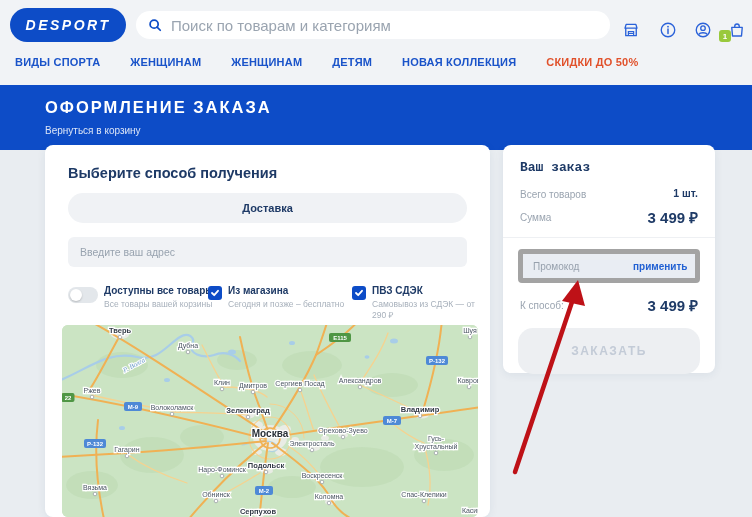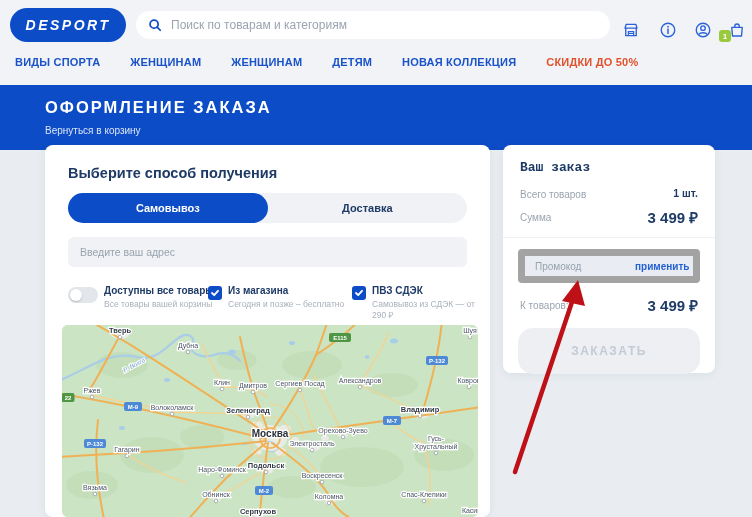--- a/index.html
+++ b/index.html
@@ -8,21 +8,21 @@
 
   
   .header { position:absolute; top:0; left:0; width:752px; height:85px; background:#F1F3F6; }
   .logo { position:absolute; left:10px; top:8px; width:116px; height:34px; background:#0D4CC7;
           border-radius:17px; display:flex; align-items:center; justify-content:center; cursor:pointer; }
   .logo span { color:#fff; font-weight:800; font-style:italic; font-size:14px; letter-spacing:2.5px;text-align:center; }
   .search { position:absolute; left:136px; top:11px; width:474px; height:28px; background:#fff;
             border-radius:14px; display:flex; align-items:center; padding:0 12px; }
   .search svg { flex:0 0 auto; }
   .search input { border:none; outline:none; background:transparent; margin-left:9px; width:100%;
-                  font-size:12px; color:#44505c; font-family:"Liberation Sans",sans-serif; }
+                  font-size:15px; color:#44505c; font-family:"Liberation Sans",sans-serif; }
   .search input::placeholder { color:#9AA4B0; }
   .hicon { position:absolute; top:21px; width:18px; height:18px; cursor:pointer; }
   .cart-badge { position:absolute; left:719px; top:30px; width:12px; height:12px; background:#99C93C;
                 border-radius:3px; color:#fff; font-size:8px; font-weight:700; display:flex;
                 align-items:center; justify-content:center; z-index:2; }
   .nav { position:absolute; left:15px; top:56px; display:flex; gap:30px; }
   .nav a { font-size:11px; font-weight:700; color:#1A53C9; text-decoration:none; letter-spacing:.2px; cursor:pointer; }
   .nav a.sale { color:#E1512B; }
 
   
@@ -59,21 +59,21 @@
 
   .map-wrap { position:absolute; left:17px; top:180px; width:416px; height:192px; border-radius:6px;
               overflow:hidden; background:#CBE4C3; cursor:grab; }
 
   
   .o-title { position:absolute; left:17px; top:15px; font-size:13px; font-weight:700; color:#1E3A66;font-family:Liberation Mono, monospace; }
   .o-row-label { position:absolute; left:17px; font-size:10px; color:#9AA4B0; }
   .o-row-value { position:absolute; right:17px; font-weight:700; color:#1E3A66; }
   .o-divider { position:absolute; left:0; top:92px; width:100%; height:1px; background:#EEF0F3; }
   .promo { position:absolute; left:15px; top:104px; width:182px; height:34px; background:#E9EDF3;
-           border:7px solid #a3a3a3; border-radius:4px; display:flex; align-items:center; padding:0 10px; }
+           border:5px solid #a3a3a3; border-radius:4px; display:flex; align-items:center; padding:0 10px; }
   .promo input { border:none; outline:none; background:transparent; width:100px; font-size:10px; color:#44505c;
                  font-family:"Liberation Sans",sans-serif; }
   .promo input::placeholder { color:#97A1AD; }
   .promo a { margin-left:auto; font-size:10px; color:#2261D3; font-weight:600; text-decoration:none; cursor:pointer; }
   .order-btn { position:absolute; left:15px; top:183px; width:182px; height:46px; background:#EDEFF2;
                border:none; border-radius:15px; color:#C3CBD7; font-size:12px; font-weight:800;
                letter-spacing:1.5px; font-family:"Liberation Sans",sans-serif; cursor:pointer; }
 
   .arrow-layer { position:absolute; left:495px; top:276px; width:110px; height:210px; pointer-events:none; }
 
@@ -135,21 +135,20 @@
 
   <div class="banner">
     <div class="banner-title">ОФОРМЛЕНИЕ ЗАКАЗА</div>
     <div class="banner-link">Вернуться в корзину</div>
   </div>
 
   <div class="card card-left">
     <div class="h-choose">Выберите способ получения</div>
 
     <div class="tabs">
-      <div class="tab active">Самовывоз</div>
       <div class="tab">Доставка</div>
     </div>
 
     <div class="addr">
       <input type="text" placeholder="Введите ваш адрес" style="">
     </div>
 
     <div class="toggle">
         <div class="knob"></div>
       </div>
@@ -341,21 +340,21 @@
     <div class="o-row-label" style="top:67px">Сумма</div>
     <div class="o-row-value" style="top:62px; font-size:15px">3 499 ₽</div>
 
     <div class="o-divider"></div>
 
     <div class="promo">
       <input type="text" placeholder="Промокод" style="">
       <a>применить</a>
     </div>
 
-    <div class="o-row-label" style="top:155px">К товаров:</div>
+    <div class="o-row-label" style="top:155px">К способ:</div>
     <div class="o-row-value" style="top:150px; font-size:15px">3 499 ₽</div>
 
     <button class="order-btn" disabled="">ЗАКАЗАТЬ</button>
   </div>
 
   <svg class="arrow-layer" viewBox="0 0 110 210">
     <line x1="20" y1="196" x2="77" y2="26" stroke="#BE1117" stroke-width="4.5" stroke-linecap="round"></line>
     <polygon points="83,4 90,30 67,25" fill="#BE1117"></polygon>
   </svg>
 

